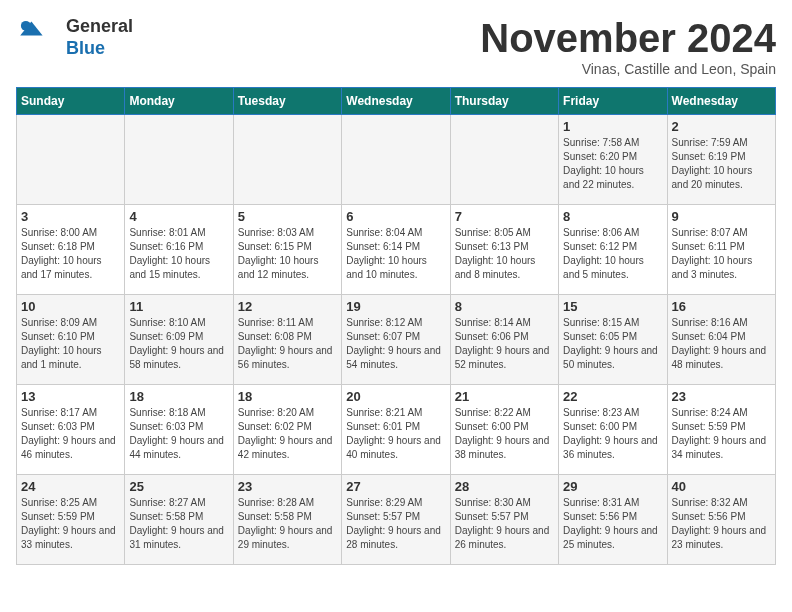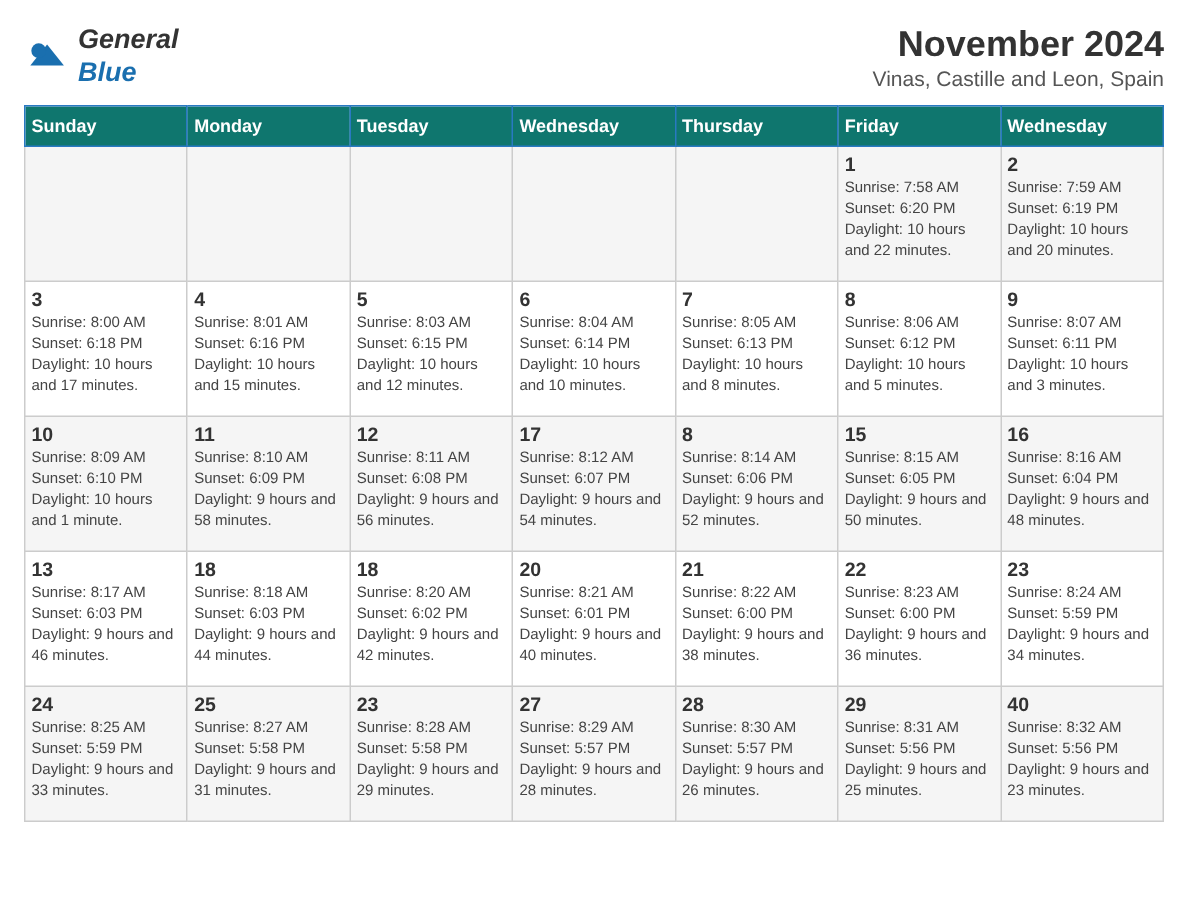--- a/index.html
+++ b/index.html
@@ -11,40 +11,38 @@
       padding: 16px;
     }
     .header {
       display: flex;
       justify-content: space-between;
       align-items: flex-start;
       margin-bottom: 10px;
     }
     .logo {
       display: flex;
-      align-items: center;
-      gap: 8px;
-      font-style: italic;
+      gap: 22px;
     }
     .logo-text {
       font-size: 18px;
       font-weight: bold;
       color: #333;
       line-height: 1.2;
     }
     .logo-blue { color: #1a6faf; }
     .logo-icon {
       width: 28px;
       height: 28px;
     }
     .title-block {
       text-align: right;
     }
     .month-title {
-      font-size: 24px;
+      font-size: 40px;
       font-weight: bold;
       color: #333;
     }
     .location {
       font-size: 14px;
       color: #555;
     }
     .calendar {
       width: 100%;
       border-collapse: collapse;
@@ -171,21 +169,21 @@
         </td>
         <td>
           <span class="day-number">11</span>
           <div class="day-info">Sunrise: 8:10 AM<br>Sunset: 6:09 PM<br>Daylight: 9 hours and 58 minutes.</div>
         </td>
         <td>
           <span class="day-number">12</span>
           <div class="day-info">Sunrise: 8:11 AM<br>Sunset: 6:08 PM<br>Daylight: 9 hours and 56 minutes.</div>
         </td>
         <td>
-          <span class="day-number">17</span>
+          <span class="day-number">19</span>
           <div class="day-info">Sunrise: 8:12 AM<br>Sunset: 6:07 PM<br>Daylight: 9 hours and 54 minutes.</div>
         </td>
         <td>
           <span class="day-number">8</span>
           <div class="day-info">Sunrise: 8:14 AM<br>Sunset: 6:06 PM<br>Daylight: 9 hours and 52 minutes.</div>
         </td>
         <td>
           <span class="day-number">15</span>
           <div class="day-info">Sunrise: 8:15 AM<br>Sunset: 6:05 PM<br>Daylight: 9 hours and 50 minutes.</div>
         </td>

